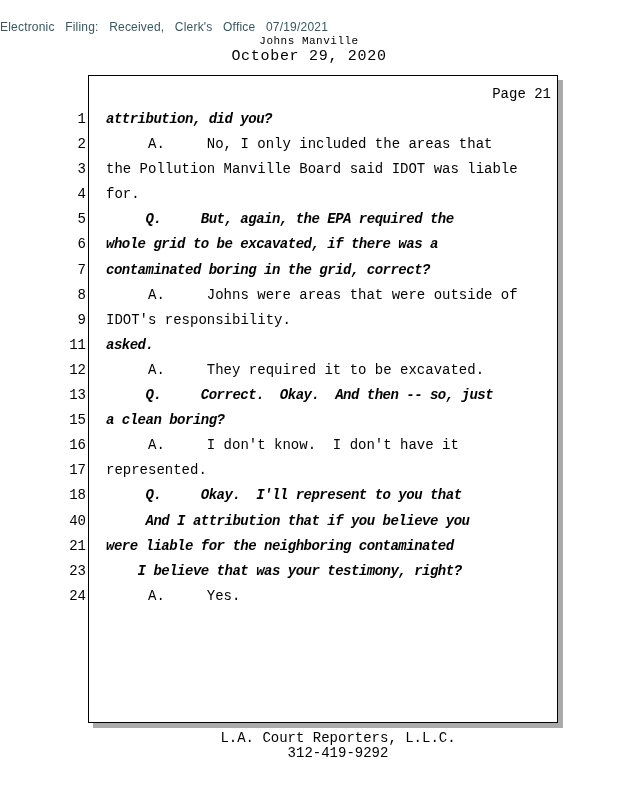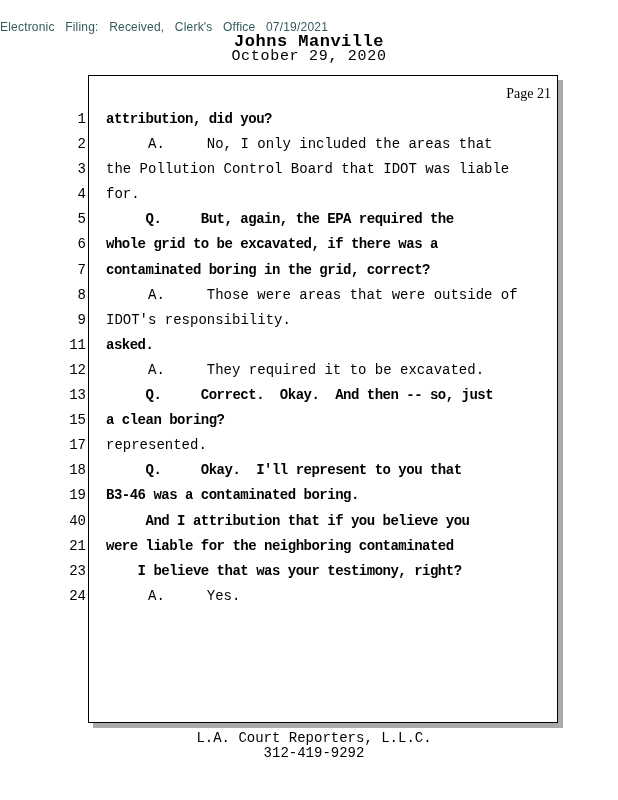--- a/index.html
+++ b/index.html
@@ -9,48 +9,48 @@
     font-family:"Liberation Mono", monospace;
   }
   .stamp {
     position:absolute; top:20px; left:0; width:100%;
     text-align:left;
     font-family:"Liberation Sans", sans-serif;
     font-size:12px; word-spacing:7px; letter-spacing:0.2px;
   }
   .doc-title {
     position:absolute; top:34px; left:0; width:100%;
-    text-align:center; font-size:17px; line-height:15px; letter-spacing:0.5px;font-weight:bold;
+    text-align:center; font-size:11px; line-height:15px; letter-spacing:0.5px;
   }
   .doc-date {
     position:absolute; top:49px; left:0; width:100%;
     text-align:center; font-size:15px; line-height:15px; letter-spacing:0.7px;
   }
   .page-box {
     position:absolute; left:88px; top:75px; width:468px; height:646px;
     border:1px solid #000000; background:#ffffff;
     box-shadow:5px 5px 0 0 #ababab;
   }
   .page-label {
     position:absolute; top:11px; right:6px;
-    font-size:14px; line-height:14px;font-family:Liberation Serif, serif;
+    font-size:14px; line-height:14px;
   }
   .lines { position:absolute; top:31px; left:0; right:0; }
   .line { position:relative; height:25.1px; line-height:25.1px; }
   .line-num {
     position:absolute; left:-32px; top:0; width:29px;
     text-align:right; font-size:14px;
   }
   .line-text {
     display:block; padding-left:17px;
     white-space:pre; font-size:14px;
   }
-  .line-text.bold { font-weight:bold; letter-spacing:-0.5px; }
+  .line-text.bold { font-weight:bold; letter-spacing:-0.5px;font-style:italic; }
   .footer {
-    position:absolute; left:80px; top:731px; width:468px;
+    position:absolute; left:104px; top:731px; width:468px;
     text-align:center; font-size:14px; line-height:15px;
   }
 </style>
 </head>
 <body>
 
 <div class="viewport">
 
   <div class="stamp" style="color: rgb(53, 89, 94);">Electronic Filing: Received, Clerk's Office 07/19/2021</div>
 
@@ -64,41 +64,41 @@
         <div class="line">
           <span class="line-num">1</span>
           <span class="line-text bold">attribution, did you?</span>
         </div>
         <div class="line">
           <span class="line-num">2</span>
           <span class="line-text">     A.     No, I only included the areas that</span>
         </div>
         <div class="line">
           <span class="line-num">3</span>
-          <span class="line-text">the Pollution Control Board that IDOT was liable</span>
+          <span class="line-text">the Pollution Manville Board said IDOT was liable</span>
         </div>
         <div class="line">
           <span class="line-num">4</span>
           <span class="line-text">for.</span>
         </div>
         <div class="line">
           <span class="line-num">5</span>
           <span class="line-text bold">     Q.     But, again, the EPA required the</span>
         </div>
         <div class="line">
           <span class="line-num">6</span>
           <span class="line-text bold">whole grid to be excavated, if there was a</span>
         </div>
         <div class="line">
           <span class="line-num">7</span>
           <span class="line-text bold">contaminated boring in the grid, correct?</span>
         </div>
         <div class="line">
           <span class="line-num">8</span>
-          <span class="line-text">     A.     Those were areas that were outside of</span>
+          <span class="line-text">     A.     Johns were areas that were outside of</span>
         </div>
         <div class="line">
           <span class="line-num">9</span>
           <span class="line-text">IDOT's responsibility.</span>
         </div>
         <div class="line">
           <span class="line-num">11</span>
           <span class="line-text bold">asked.</span>
         </div>
         <div class="line">
@@ -107,30 +107,30 @@
         </div>
         <div class="line">
           <span class="line-num">13</span>
           <span class="line-text bold">     Q.     Correct.  Okay.  And then -- so, just</span>
         </div>
         <div class="line">
           <span class="line-num">15</span>
           <span class="line-text bold">a clean boring?</span>
         </div>
         <div class="line">
+          <span class="line-num">16</span>
+          <span class="line-text">     A.     I don't know.  I don't have it</span>
+        </div>
+        <div class="line">
           <span class="line-num">17</span>
           <span class="line-text">represented.</span>
         </div>
         <div class="line">
           <span class="line-num">18</span>
           <span class="line-text bold">     Q.     Okay.  I'll represent to you that</span>
-        </div>
-        <div class="line">
-          <span class="line-num">19</span>
-          <span class="line-text bold">B3-46 was a contaminated boring.</span>
         </div>
         <div class="line">
           <span class="line-num">40</span>
           <span class="line-text bold">     And I attribution that if you believe you</span>
         </div>
         <div class="line">
           <span class="line-num">21</span>
           <span class="line-text bold">were liable for the neighboring contaminated</span>
         </div>
         <div class="line">

